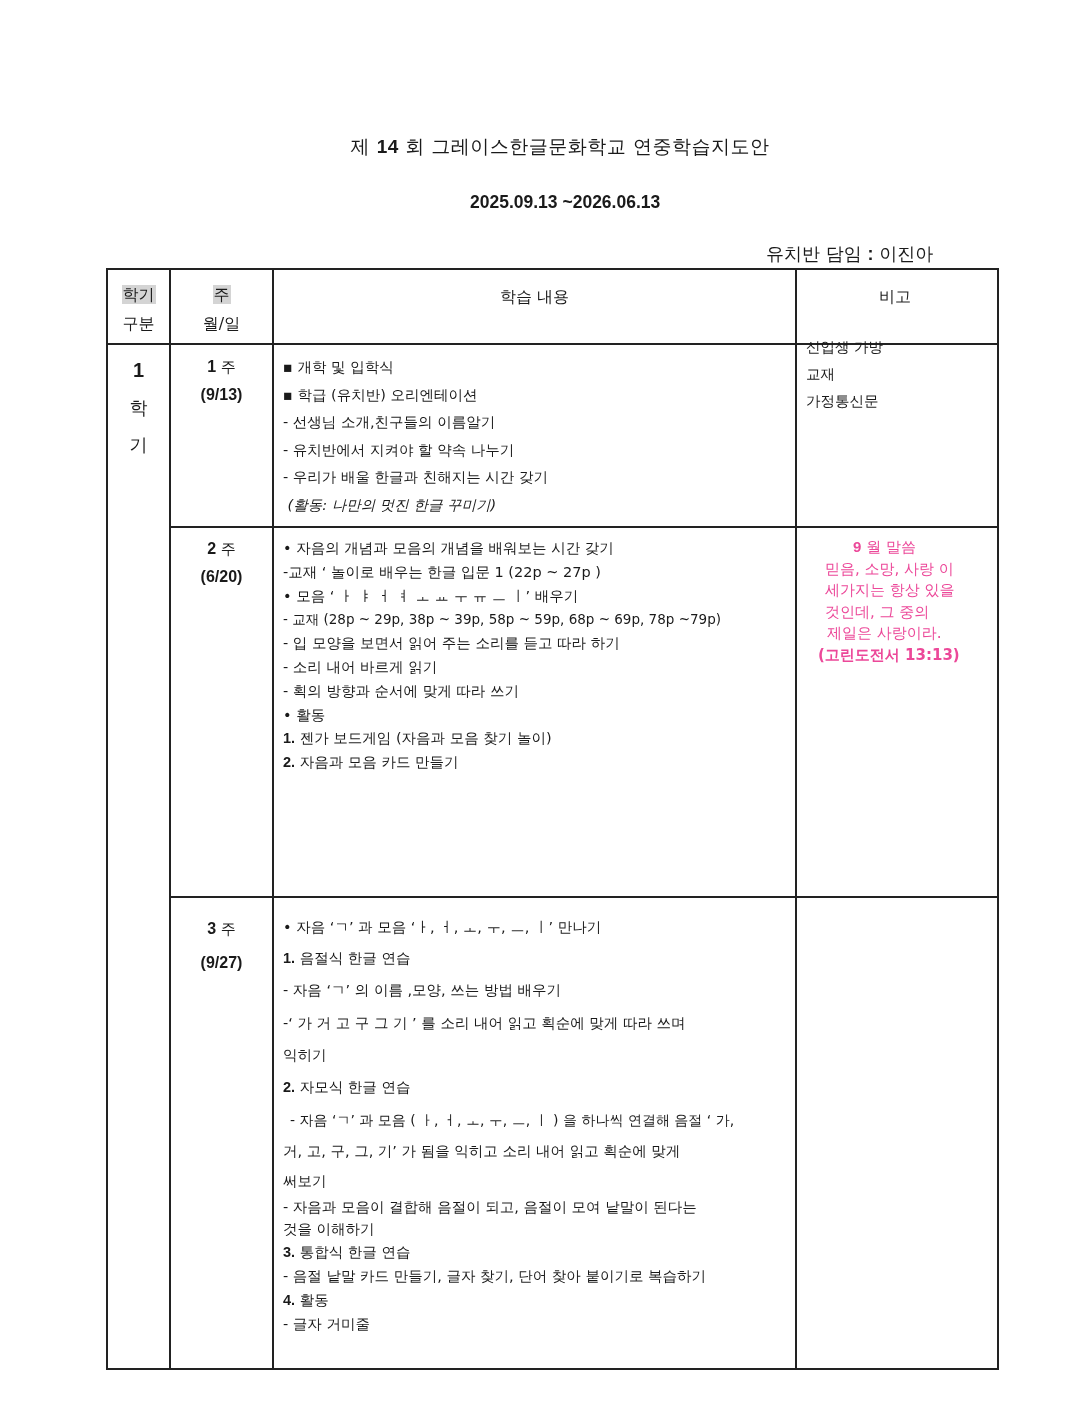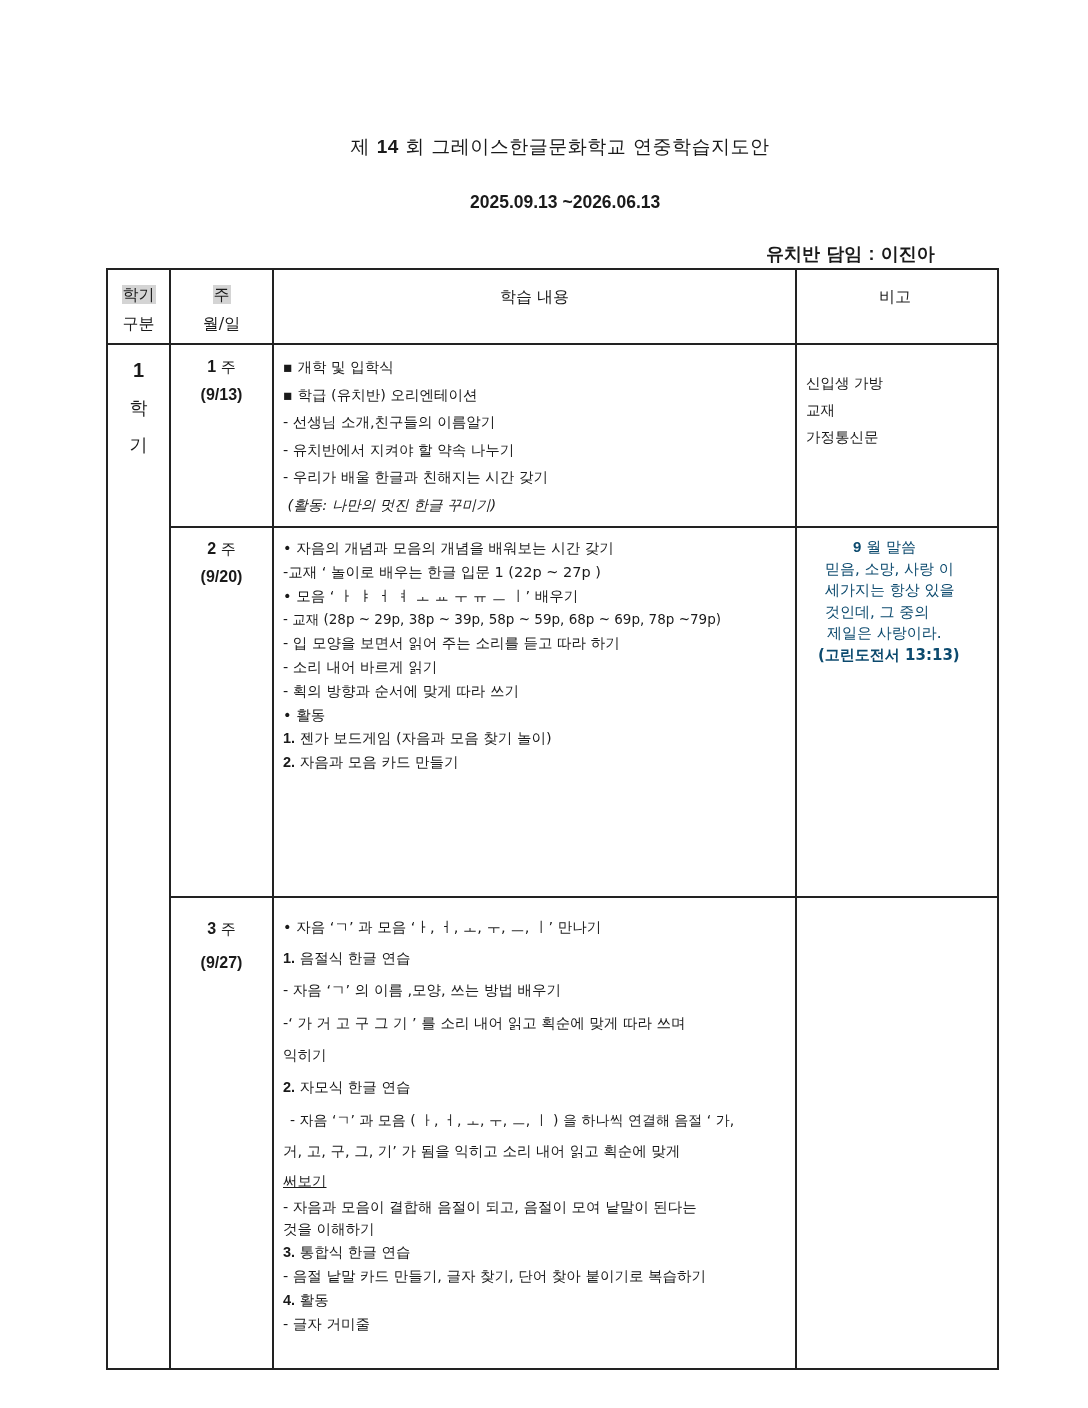--- a/index.html
+++ b/index.html
@@ -12,37 +12,37 @@
       position: absolute; left: 0; width: 1088px; top: 134px;
       text-align: center; font-size: 19px; letter-spacing: 0.5px;
       padding-left: 32px; box-sizing: border-box;
     }
     .title b { font-family: "Liberation Sans", sans-serif; font-weight: bold; }
     .period {
       position: absolute; left: 470px; top: 192px;
       font-family: "Liberation Sans", sans-serif; font-weight: bold; font-size: 17.5px;
     }
     .teacher {
-      position: absolute; left: 766px; top: 242px; font-size: 18px; font-weight: bold;
+      position: absolute; left: 766px; top: 242px; font-size: 18px;
     }
     .teacher b { font-family: "Liberation Sans", sans-serif; }
     .grid { position: absolute; border: 2px solid #222; box-sizing: border-box; }
     .line-h { position: absolute; height: 2px; background: #222; }
     .line-v { position: absolute; width: 2px; background: #222; }
     .cell { position: absolute; box-sizing: border-box; font-size: 14.5px; }
     .hdr { text-align: center; font-size: 16px; }
     .hl { background: #d4d4d4; padding: 0 1px; }
     .center { text-align: center; }
     .wk { font-size: 15px; line-height: 28px; }
     .wk b { font-family: "Liberation Sans", sans-serif; font-weight: bold; font-size: 16px; }
     .sem { font-size: 18px; line-height: 37px; }
     .sem b { font-family: "Liberation Sans", sans-serif; font-size: 20px; }
     .ln { white-space: nowrap; }
     .num { font-family: "Liberation Sans", sans-serif; font-weight: bold; }
-    .verse { color: #0c4a6e; text-align: left; font-size: 15px; line-height: 21.5px; }
+    .verse { color: #ec4899; text-align: left; font-size: 15px; line-height: 21.5px; }
     .verse b { font-family: "Liberation Sans", sans-serif; }
   </style>
 </head>
 <body>
 
 <div class="title">
   <span>제</span>
   <b>14</b>
   <span>회 그레이스한글문화학교 연중학습지도안</span>
 </div>
@@ -86,29 +86,29 @@
     <div><b>(9/13)</b></div>
   </div>
   <div class="cell" style="left:283px; top:354px; width:510px; line-height:27.5px;">
     <div class="ln">▪ 개학 및 입학식</div>
     <div class="ln">▪ 학급 (유치반) 오리엔테이션</div>
     <div class="ln">- 선생님 소개,친구들의 이름알기</div>
     <div class="ln">- 유치반에서 지켜야 할 약속 나누기</div>
     <div class="ln">- 우리가 배울 한글과 친해지는 시간 갖기</div>
     <div class="ln" style="white-space:pre;font-style:italic;"> (활동: 나만의 멋진 한글 꾸미기)</div>
   </div>
-  <div class="cell" style="left:806px; top:370px; width:190px; line-height:27px;">
+  <div class="cell" style="left:806px; top:334px; width:190px; line-height:27px;">
     <div>신입생 가방</div>
     <div>교재</div>
     <div>가정통신문</div>
   </div>
 
   <div class="cell center wk" style="left:171px; top:535px; width:101px;">
     <div><b>2</b> <span>주</span></div>
-    <div><b>(9/20)</b></div>
+    <div><b>(6/20)</b></div>
   </div>
   <div class="cell" style="left:283px; top:537px; width:510px; line-height:23.8px; font-size:14.5px;">
     <div class="ln">• 자음의 개념과 모음의 개념을 배워보는 시간 갖기</div>
     <div class="ln">-교재 ‘ 놀이로 배우는 한글 입문 1 (22p ~ 27p )</div>
     <div class="ln">• 모음 ‘ ㅏ ㅑ ㅓ ㅕ ㅗ ㅛ ㅜ ㅠ ㅡ ㅣ’ 배우기</div>
     <div class="ln" style="font-size:13.5px;">- 교재 (28p ~ 29p, 38p ~ 39p, 58p ~ 59p, 68p ~ 69p, 78p ~79p)</div>
     <div class="ln">- 입 모양을 보면서 읽어 주는 소리를 듣고 따라 하기</div>
     <div class="ln">- 소리 내어 바르게 읽기</div>
     <div class="ln">- 획의 방향과 순서에 맞게 따라 쓰기</div>
     <div class="ln">• 활동</div>
@@ -130,21 +130,21 @@
   </div>
   <div class="cell" style="left:283px; top:912px; width:510px;">
     <div class="ln" style="line-height:30px;">• 자음 ‘ㄱ’ 과 모음 ‘ㅏ, ㅓ, ㅗ, ㅜ, ㅡ, ㅣ’ 만나기</div>
     <div class="ln" style="line-height:32px;"><b class="num">1.</b> 음절식 한글 연습</div>
     <div class="ln" style="line-height:33px;">- 자음 ‘ㄱ’ 의 이름 ,모양, 쓰는 방법 배우기</div>
     <div class="ln" style="line-height:33px;">-‘ 가 거 고 구 그 기 ’ 를 소리 내어 읽고 획순에 맞게 따라 쓰며</div>
     <div class="ln" style="line-height:30px;">익히기</div>
     <div class="ln" style="line-height:34px;"><b class="num">2.</b> 자모식 한글 연습</div>
     <div class="ln" style="line-height:32px; font-size:14px;margin-left:7px;">- 자음 ‘ㄱ’ 과 모음 ( ㅏ, ㅓ, ㅗ, ㅜ, ㅡ, ㅣ ) 을 하나씩 연결해 음절 ‘ 가,</div>
     <div class="ln" style="line-height:30px;">거, 고, 구, 그, 기’ 가 됨을 익히고 소리 내어 읽고 획순에 맞게</div>
-    <div class="ln" style="line-height:30px;text-decoration:underline;">써보기</div>
+    <div class="ln" style="line-height:30px;">써보기</div>
     <div class="ln" style="line-height:22px;">- 자음과 모음이 결합해 음절이 되고, 음절이 모여 낱말이 된다는</div>
     <div class="ln" style="line-height:22px;">것을 이해하기</div>
     <div class="ln" style="line-height:24px;"><b class="num">3.</b> 통합식 한글 연습</div>
     <div class="ln" style="line-height:24px;">- 음절 낱말 카드 만들기, 글자 찾기, 단어 찾아 붙이기로 복습하기</div>
     <div class="ln" style="line-height:24px;"><b class="num">4.</b> 활동</div>
     <div class="ln" style="line-height:24px;">- 글자 거미줄</div>
   </div>
 </div>
 
 </body></html>

